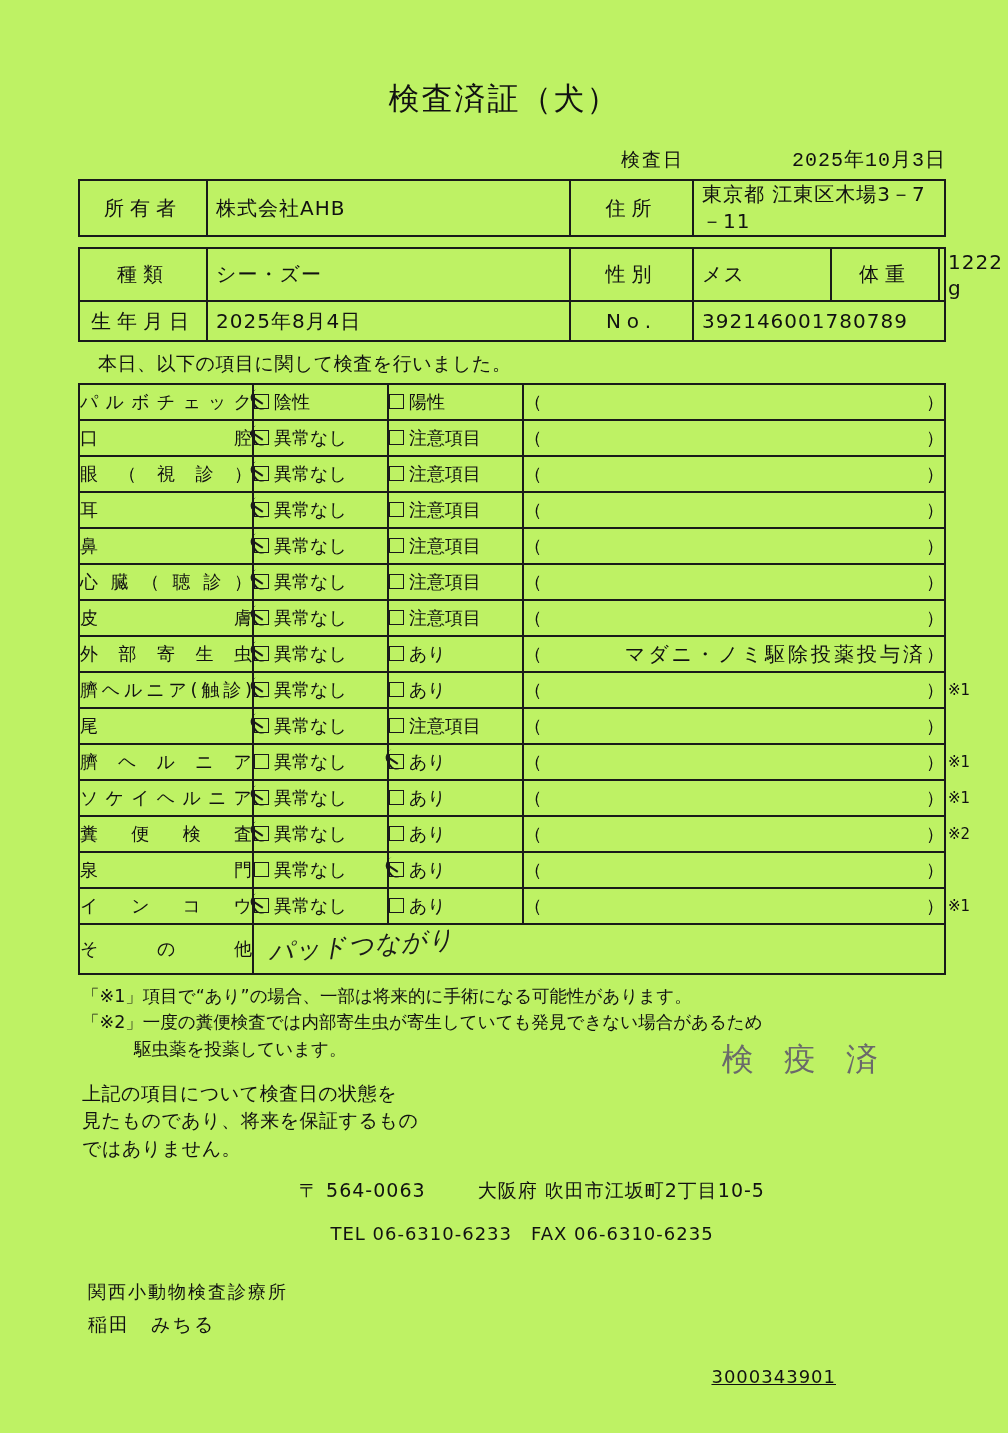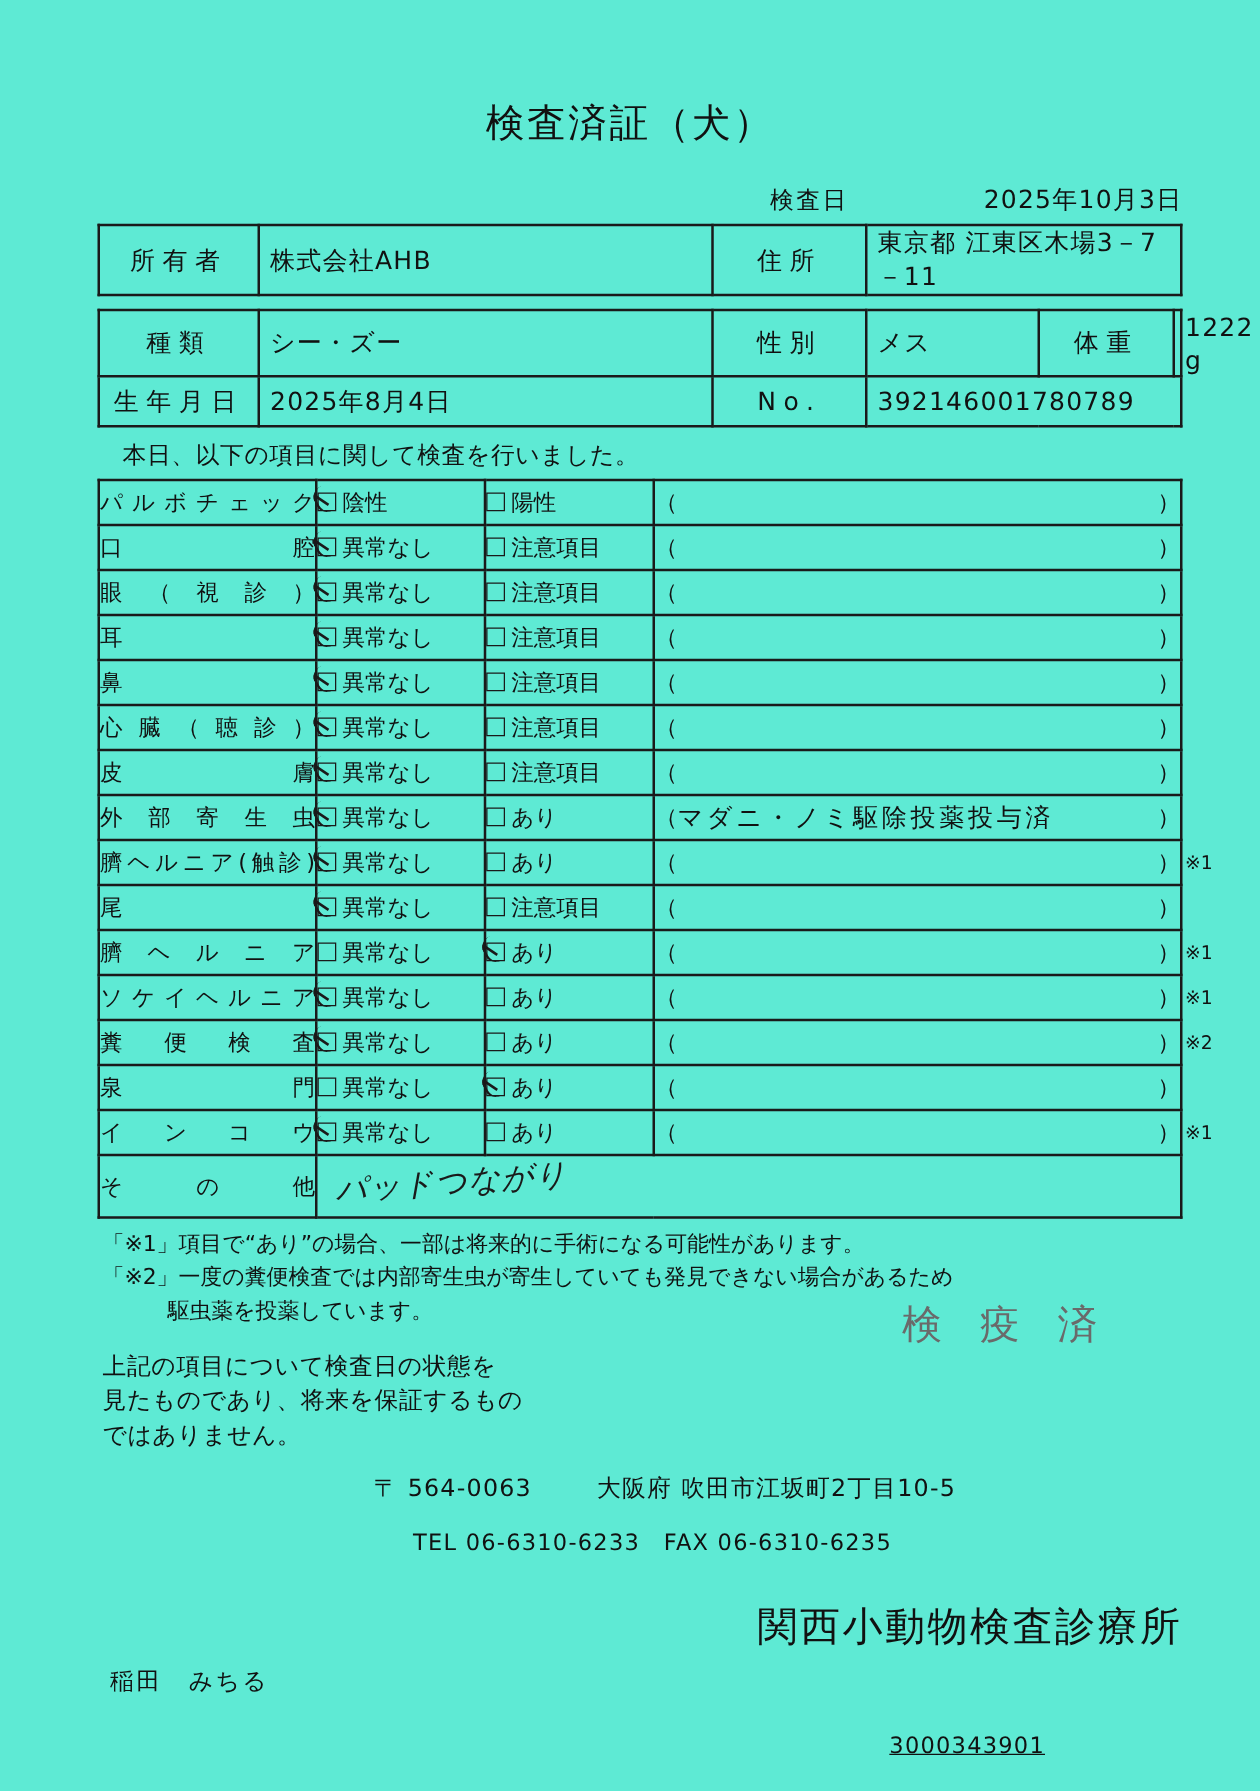--- a/index.html
+++ b/index.html
@@ -9,36 +9,37 @@
   }
   body {
     font-family: "DejaVu Sans", "Liberation Sans", sans-serif;
     color: #111;
   }
   #page {
     position: relative;
     width: 1008px;
     height: 1433px;
     margin: 0 auto;
-    background: #5eead4;
+    background: #bef264;
     overflow: hidden;
   }
   .title {
     text-align: center;
     font-size: 31px;
     letter-spacing: 2px;
     margin-top: 78px;
     font-weight: 500;
   }
   .exam-date-row {
     display: flex;
     justify-content: flex-end;
     align-items: baseline;
     margin: 26px 62px 6px 0;
     font-size: 19px;
+    font-family: Liberation Mono, monospace;
   }
   .exam-date-row .lbl {
     letter-spacing: 2px;
     margin-right: 108px;
   }
   .exam-date-row .val {
     letter-spacing: 1px;
     font-size: 20px;
   }
 
@@ -116,21 +117,21 @@
     padding: 0 12px;
     font-size: 17px;
   }
   .paren-inner {
     display: flex;
     justify-content: space-between;
     align-items: center;
   }
   .paren-note {
     flex: 1;
-    text-align: left;
+    text-align: right;
     font-size: 20px;
     letter-spacing: 3px;
   }
   .box {
     display: inline-block;
     width: 13px;
     height: 13px;
     border: 1.6px solid #1a1a1a;
     margin-right: 5px;
     position: relative;
@@ -215,22 +216,22 @@
   .addr .zip { margin-right: 12px; }
   .addr .sep { display: inline-block; width: 26px; }
   .tel {
     text-align: center;
     font-size: 18px;
     margin-top: 18px;
     letter-spacing: 1px;
     padding-left: 20px;
   }
   .clinic {
-    text-align: right;
-    font-size: 32px;
+    text-align: left;
+    font-size: 18px;
     margin-top: 34px;
     letter-spacing: 2px;
     padding-left: 10px;
   }
   .person {
     font-size: 19px;
     margin-top: 8px;
     letter-spacing: 2px;
     padding-left: 10px;
   }

